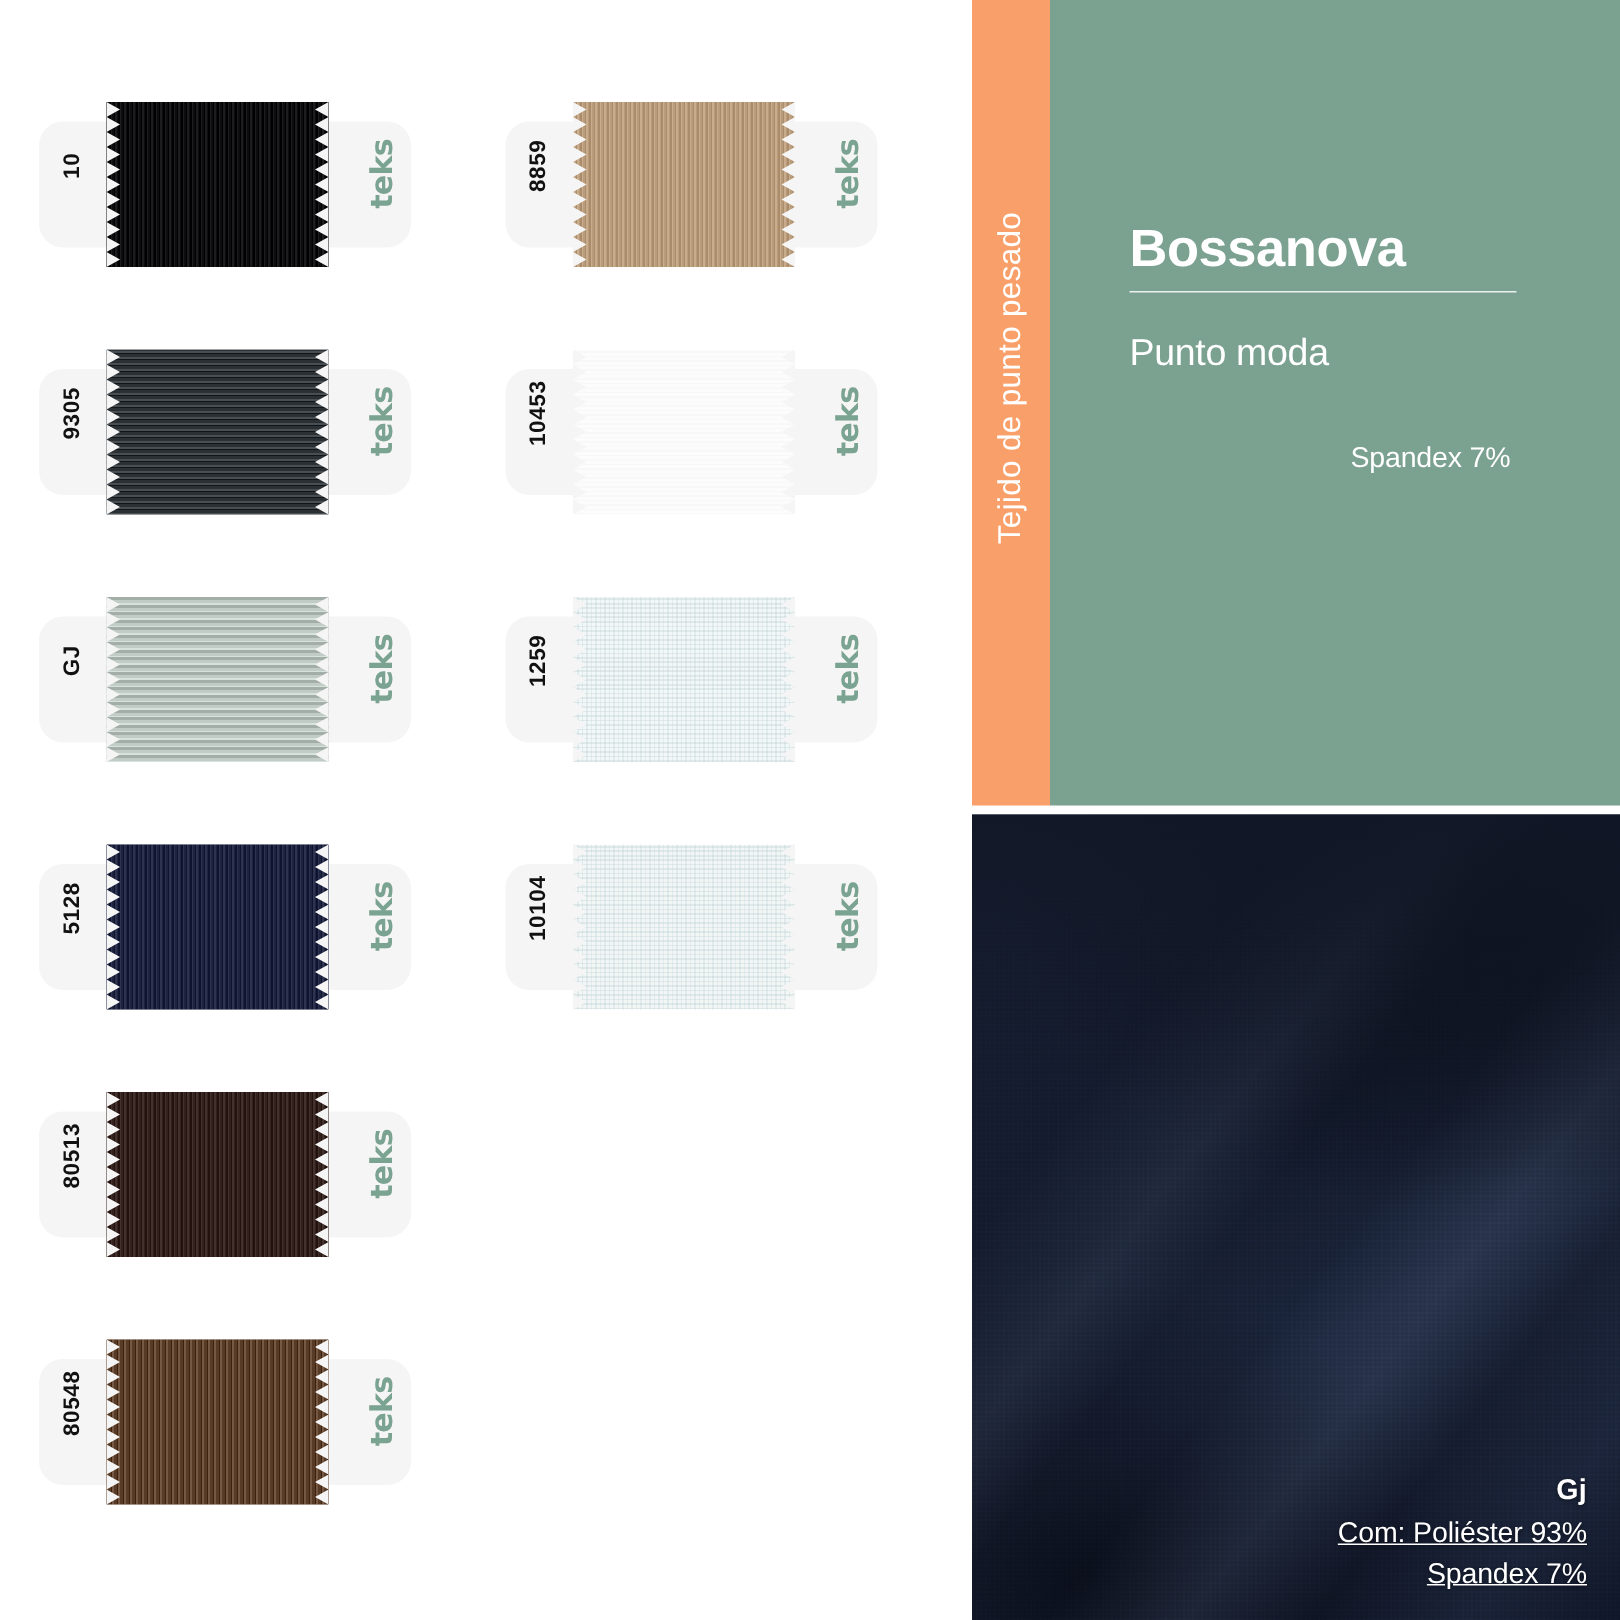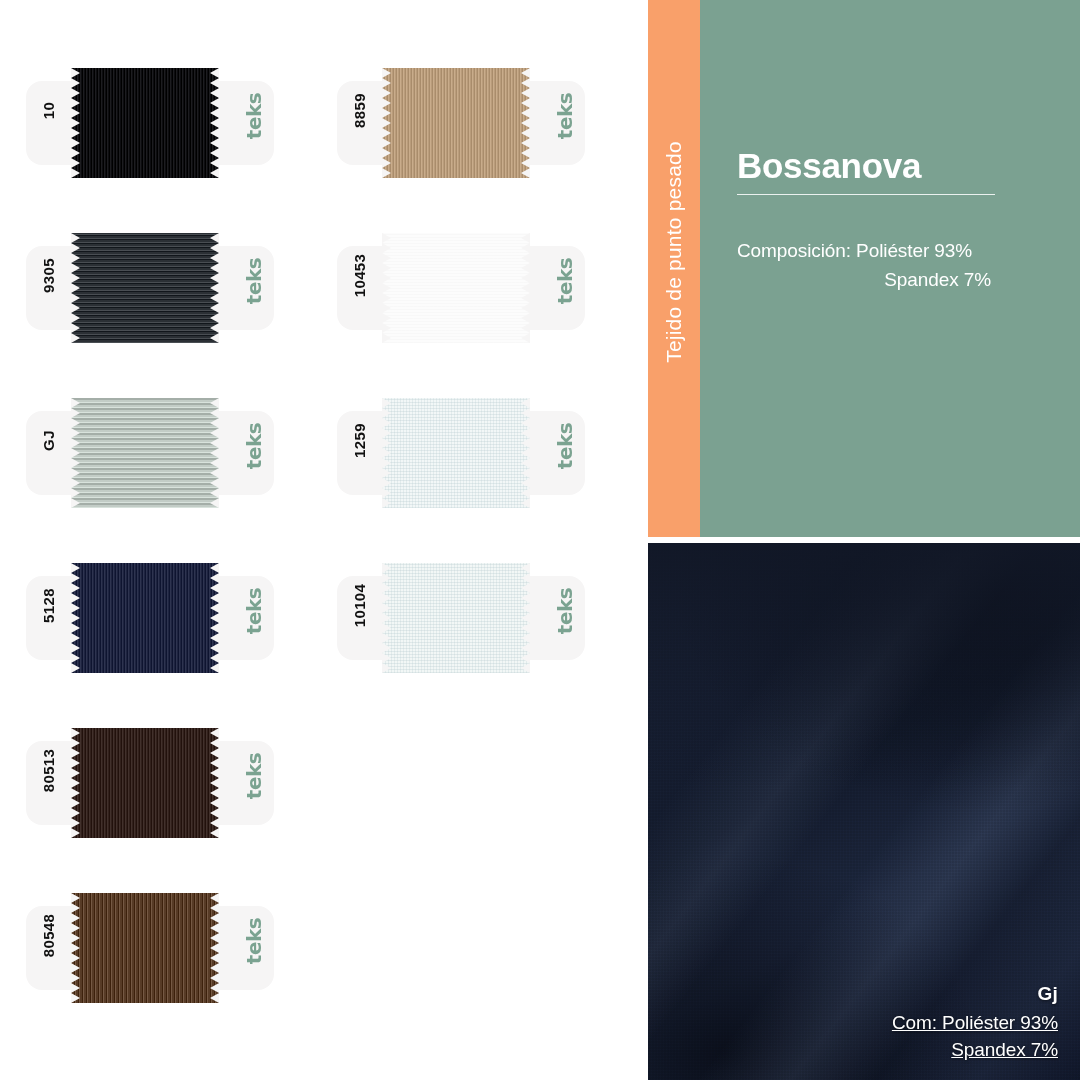--- a/index.html
+++ b/index.html
@@ -140,21 +140,21 @@
     position: absolute;
     left: 52px;
     top: 0;
     width: 380px;
     height: 537px;
     background: #7BA191;
   }
 
   #panel-body {
     position: absolute;
-    left: 37px;
+    left: 53px;
     top: 148px;
     width: 300px;
   }
 
   #fabric-title {
     color: #ffffff;
     font-size: 35px;
     font-weight: 700;
     letter-spacing: -0.3px;
     line-height: 1.05;
@@ -440,29 +440,26 @@
     <div id="orange-strip">
       <div id="category-label">Tejido de punto pesado</div>
     </div>
 
     <div id="green-panel">
       <div id="panel-body">
 
         <div id="fabric-title">Bossanova</div>
         <div id="title-rule"></div>
 
+        <div id="fabric-subtitle">Punto moda</div>
 
         <div id="spec-table">
 
 
 
-          <div class="spec-row">
-            <span class="spec-label">Composición:</span>
-            <span class="spec-value">Poliéster 93%</span>
-          </div>
 
           <div class="spec-row indent">
             <span class="spec-value">Spandex 7%</span>
           </div>
 
         </div>
       </div>
     </div>
   </div>
 

